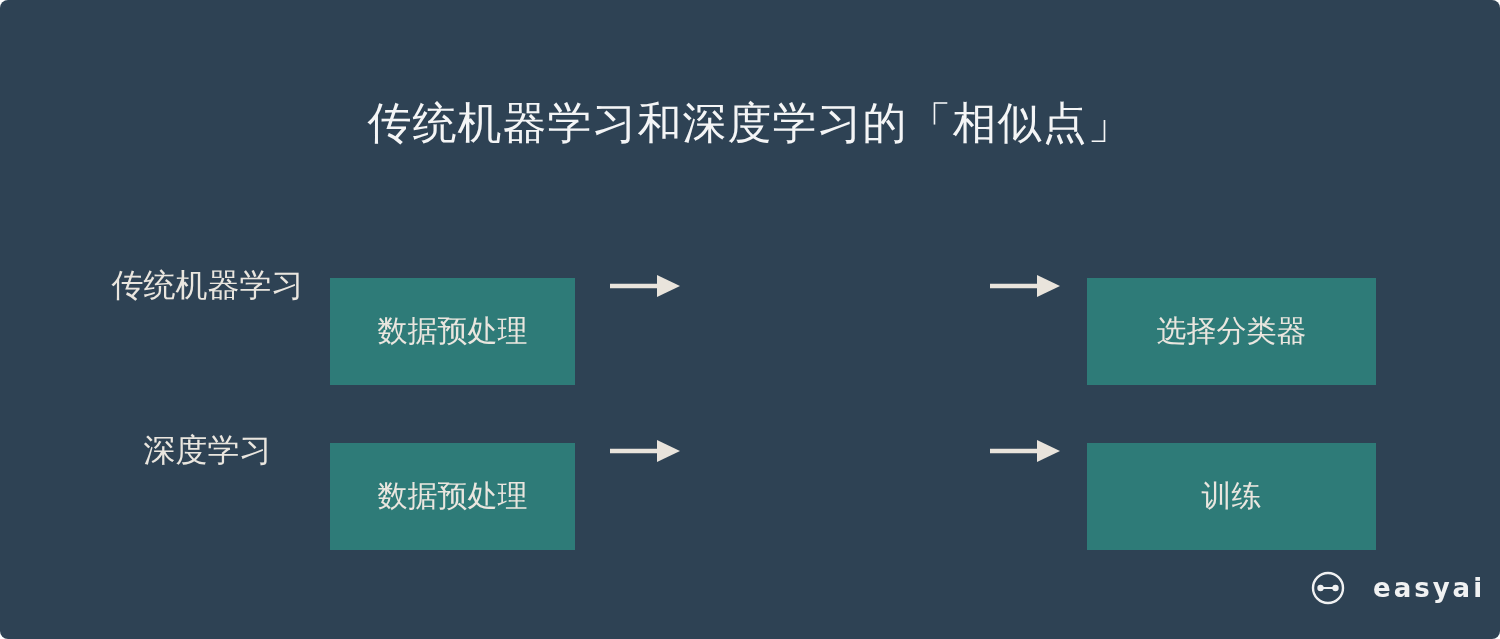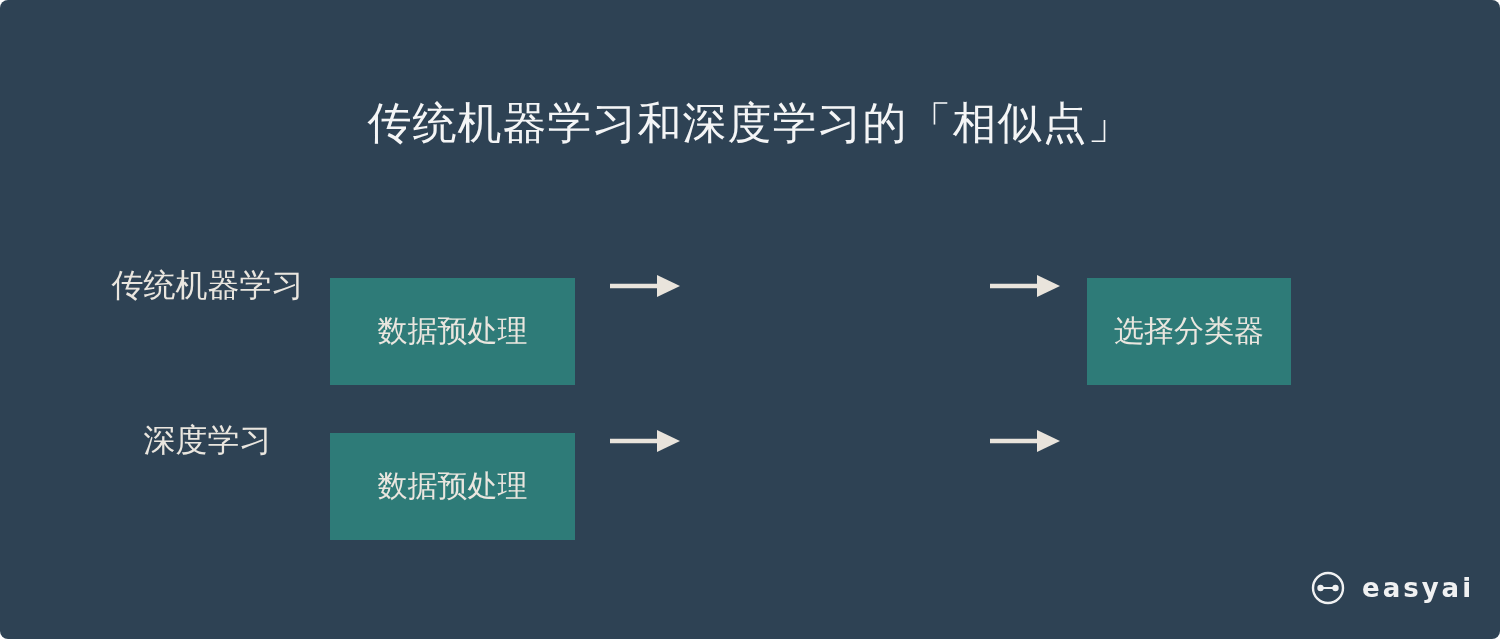--- a/index.html
+++ b/index.html
@@ -28,21 +28,21 @@
     letter-spacing: 1px;
     white-space: nowrap;
   }
   .row {
     position: absolute;
     left: 0;
     right: 0;
     height: 107px;
   }
   .row-1 { top: 232px; }
-  .row-2 { top: 387px; }
+  .row-2 { top: 397px; }
   .row-label {
     position: absolute;
     left: 85px;
     width: 245px;
     top: 0;
     height: 100%;
     display: flex;
     align-items: center;
     justify-content: center;
     font-size: 32px;
@@ -56,40 +56,40 @@
     display: flex;
     align-items: center;
     justify-content: center;
     font-size: 30px;
     color: var(--text-light, #eae6df);
     white-space: nowrap;
     margin-top: 46px;
   }
   .box-1 { left: 330px; width: 245px; }
   .box-2 { left: 708px; width: 247px; }
-  .box-3 { left: 1087px; width: 204px; }
+  .box-3 { left: 1087px; width: 289px; }
   .variant-default { background: var(--box-default, #2e7b78); }
   .variant-teal    { background: var(--box-teal, #2aafa4); }
   .variant-blue    { background: var(--box-blue, #3a99d9); }
   .arrow {
     position: absolute;
     top: 50%;
     transform: translateY(-50%);
     color: var(--arrow-color, #e9e4dc);
     line-height: 0;
   }
   .arrow-1 { left: 610px; }
   .arrow-2 { left: 990px; }
   .brand {
     position: absolute;
     left: 1311px;
     top: 571px;
     display: flex;
     align-items: center;
-    gap: 17px;
+    gap: 28px;
     color: var(--brand-color, #f0f1f2);
   }
   .brand-text {
     font-size: 26px;
     font-weight: 600;
     letter-spacing: 3px;
   }
   .logo-icon { line-height: 0; }
 </style>
 </head>
@@ -131,20 +131,23 @@
         <line x1="0" y1="13" x2="50" y2="13" stroke="currentColor" stroke-width="4.5"></line>
         <polygon points="47,2 70,13 47,24" fill="currentColor"></polygon>
       </svg>
     </div>
     <div class="arrow arrow-2">
       <svg width="70" height="26" viewBox="0 0 70 26" aria-hidden="true">
         <line x1="0" y1="13" x2="50" y2="13" stroke="currentColor" stroke-width="4.5"></line>
         <polygon points="47,2 70,13 47,24" fill="currentColor"></polygon>
       </svg>
     </div>
+    <div class="box box-3 variant-default">
+      <span>训练</span>
+    </div>
   </div>
 
   <div class="brand">
     <span class="logo-icon">
       <svg width="34" height="34" viewBox="0 0 34 34" aria-hidden="true">
         <circle cx="17" cy="17" r="15" fill="none" stroke="currentColor" stroke-width="2.4"></circle>
         <line x1="9.5" y1="17" x2="24.5" y2="17" stroke="currentColor" stroke-width="2.2"></line>
         <circle cx="9.5" cy="17" r="3.2" fill="currentColor"></circle>
         <circle cx="24.5" cy="17" r="3.2" fill="currentColor"></circle>
       </svg>

